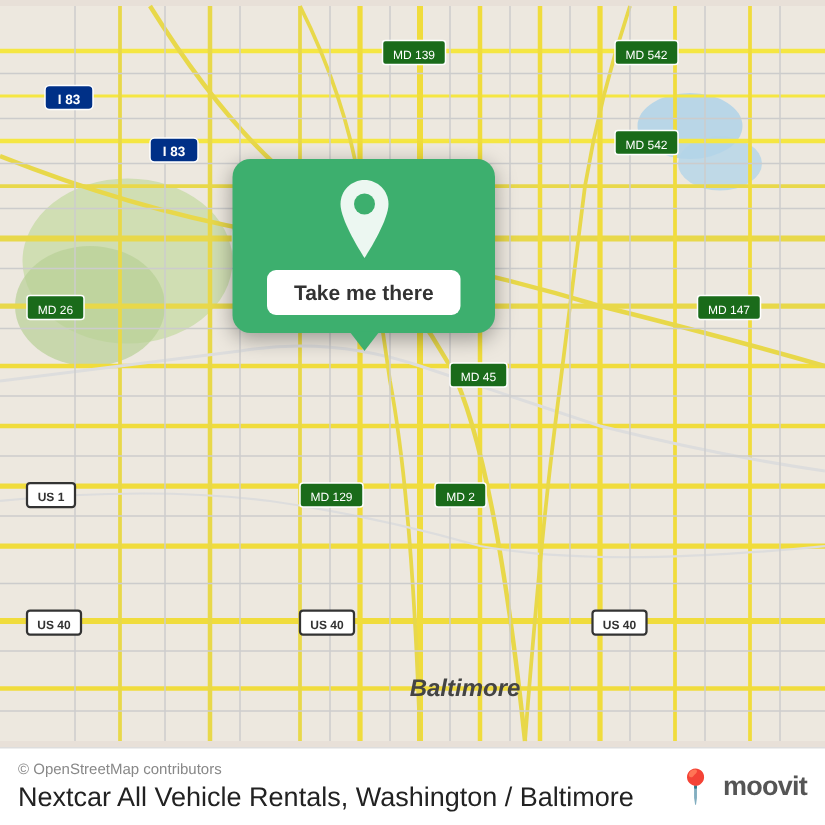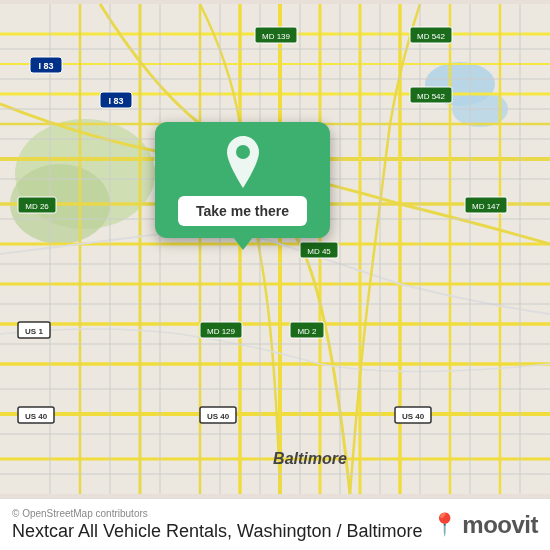--- a/index.html
+++ b/index.html
@@ -19,21 +19,21 @@
     #map-svg {
       width: 100%;
       height: 100%;
       position: absolute;
       top: 0; left: 0;
     }
 
     
     #popup-card {
       position: absolute;
-      top: 122px;
+      top: 106px;
       left: 155px;
       width: 175px;
       background: #3daf6e;
       border-radius: 12px;
       display: flex;
       flex-direction: column;
       align-items: center;
       padding: 14px 12px 12px;
       box-shadow: 0 4px 14px rgba(0,0,0,0.35);
       z-index: 10;
@@ -105,21 +105,21 @@
       align-items: center;
       gap: 4px;
     }
 
     #moovit-pin {
       font-size: 22px;
       color: #ff6600;
     }
 
     #moovit-text {
-      font-size: 24px;
+      font-size: 18px;
       font-weight: 700;
       color: #555;
       letter-spacing: -0.5px;
     }
   </style>
 </head>
 <body>
 
 <div id="app">
 

